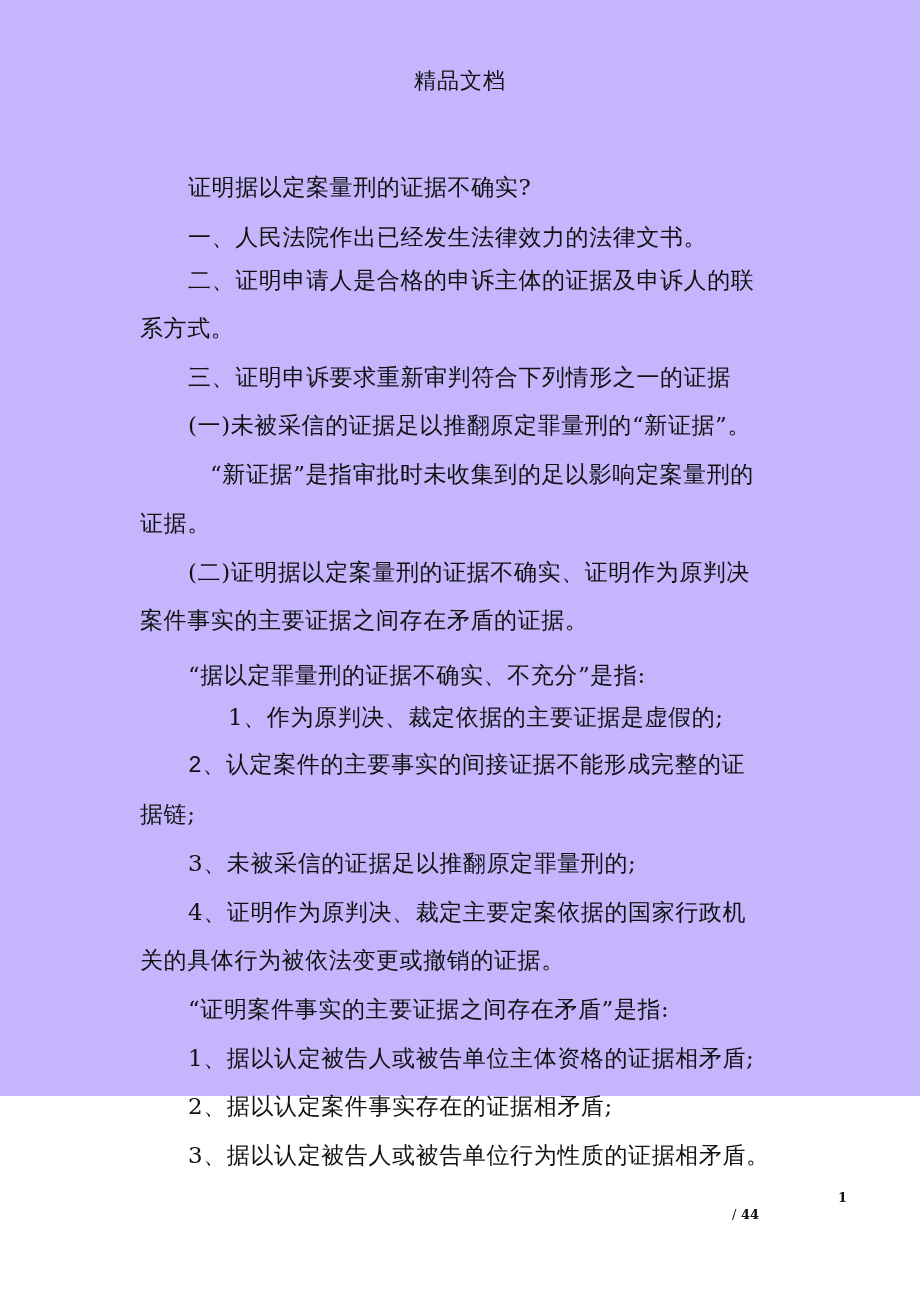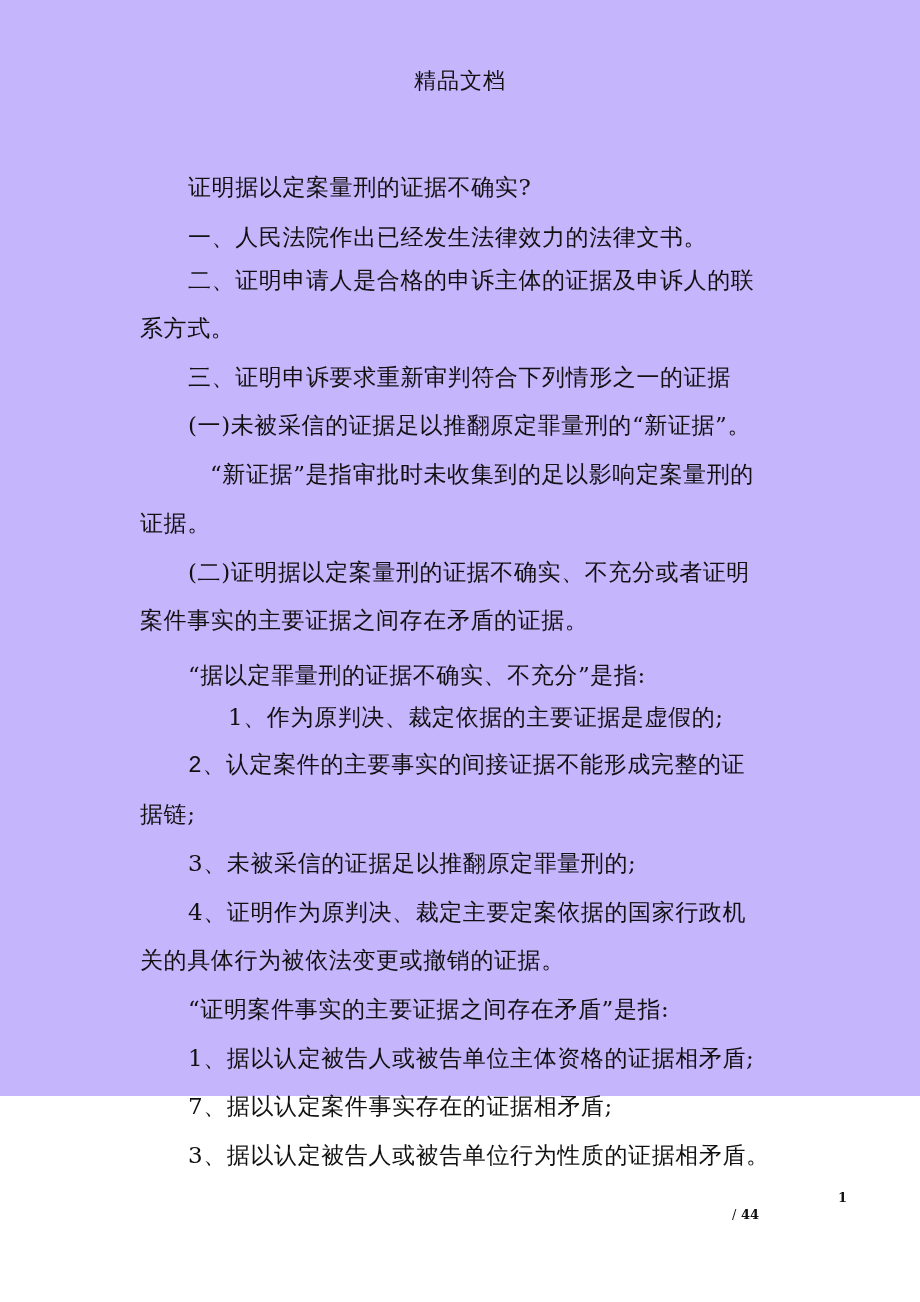--- a/index.html
+++ b/index.html
@@ -72,32 +72,32 @@
 
   <div id="body-lines">
       <div class="line" style="left: 188px; top: 172px;">证明据以定案量刑的证据不确实?</div>
       <div class="line" style="left: 188px; top: 222px;">一、人民法院作出已经发生法律效力的法律文书。</div>
       <div class="line" style="left: 188px; top: 265px;">二、证明申请人是合格的申诉主体的证据及申诉人的联</div>
       <div class="line" style="left: 140px; top: 313px;">系方式。</div>
       <div class="line" style="left: 188px; top: 362px;">三、证明申诉要求重新审判符合下列情形之一的证据</div>
       <div class="line" style="left: 188px; top: 410px;">(一)未被采信的证据足以推翻原定罪量刑的“新证据”。</div>
       <div class="line" style="left: 188px; top: 459px; margin-left: 22px;">“新证据”是指审批时未收集到的足以影响定案量刑的</div>
       <div class="line" style="left: 140px; top: 508px; text-align: center;">证据。</div>
-      <div class="line" style="left: 188px; top: 557px;">(二)证明据以定案量刑的证据不确实、不充分或者证明</div>
+      <div class="line" style="left: 188px; top: 557px;">(二)证明据以定案量刑的证据不确实、证明作为原判决</div>
       <div class="line" style="left: 140px; top: 605px;">案件事实的主要证据之间存在矛盾的证据。</div>
       <div class="line" style="left: 188px; top: 660px;">“据以定罪量刑的证据不确实、不充分”是指:</div>
       <div class="line" style="left: 188px; top: 702px; margin-left: 40px;">1、作为原判决、裁定依据的主要证据是虚假的;</div>
       <div class="line" style="left: 188px; top: 751px; font-family: Liberation Mono, monospace;">2、认定案件的主要事实的间接证据不能形成完整的证</div>
       <div class="line" style="left: 140px; top: 799px;">据链;</div>
       <div class="line" style="left: 188px; top: 848px;">3、未被采信的证据足以推翻原定罪量刑的;</div>
       <div class="line" style="left: 188px; top: 897px;">4、证明作为原判决、裁定主要定案依据的国家行政机</div>
       <div class="line" style="left: 140px; top: 945px;">关的具体行为被依法变更或撤销的证据。</div>
       <div class="line" style="left: 188px; top: 994px;">“证明案件事实的主要证据之间存在矛盾”是指:</div>
       <div class="line" style="left: 188px; top: 1043px;">1、据以认定被告人或被告单位主体资格的证据相矛盾;</div>
-      <div class="line" style="left: 188px; top: 1091px;">7、据以认定案件事实存在的证据相矛盾;</div>
+      <div class="line" style="left: 188px; top: 1091px;">2、据以认定案件事实存在的证据相矛盾;</div>
       <div class="line" style="left: 188px; top: 1140px;">3、据以认定被告人或被告单位行为性质的证据相矛盾。</div>
     </div>
 
   <div class="footer-page">1</div>
   <div class="footer-total">
     <span class="slash">/</span>
     <span>44</span>
   </div>
 </div>
 

